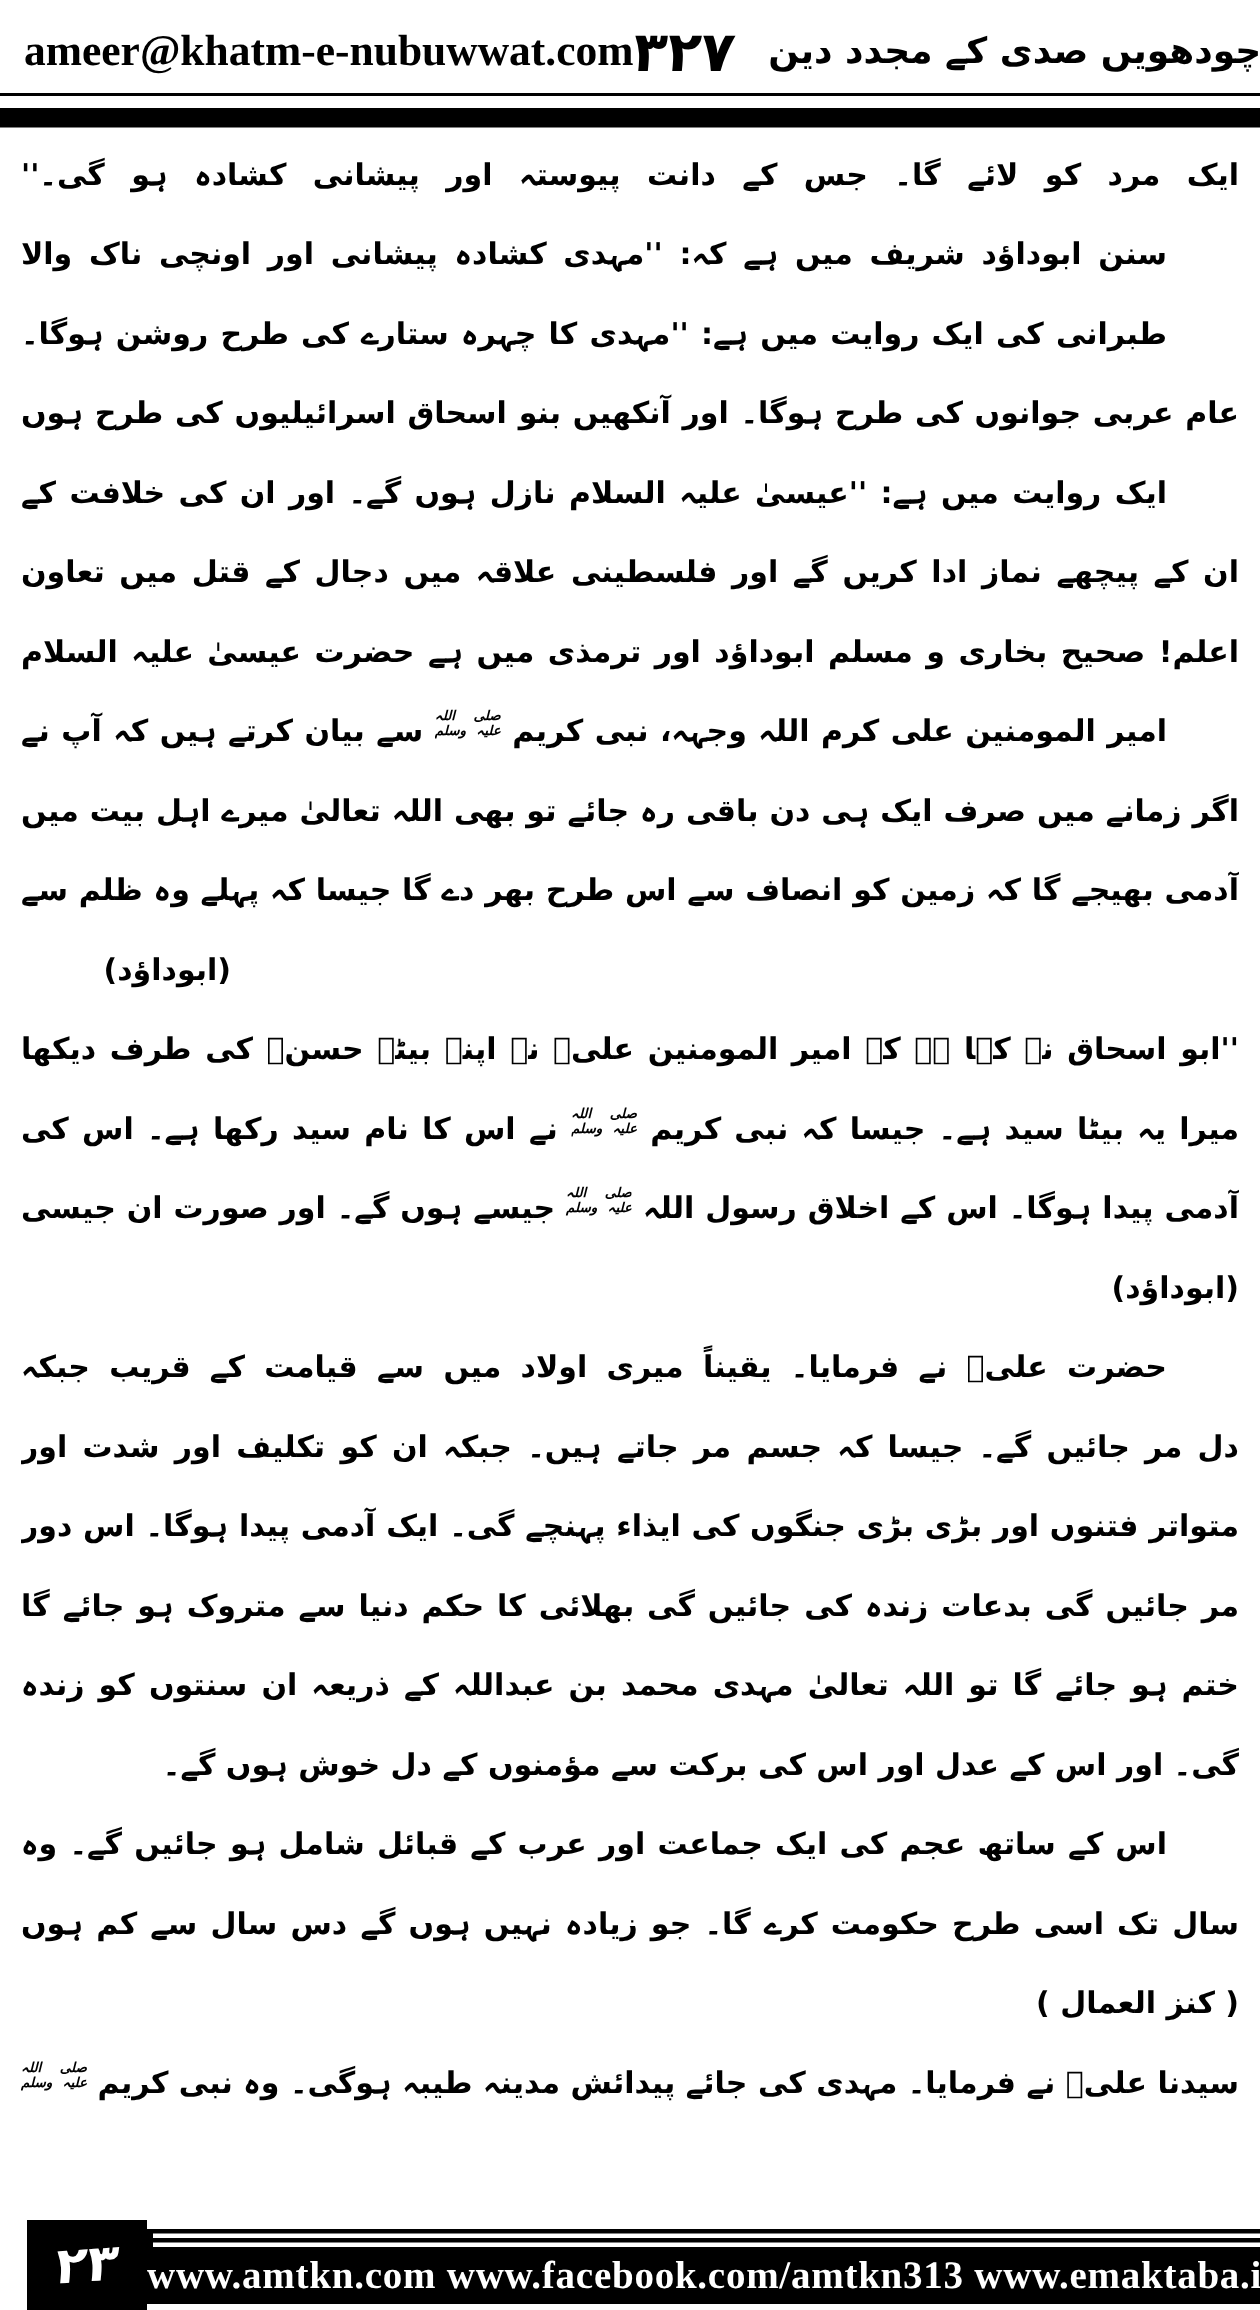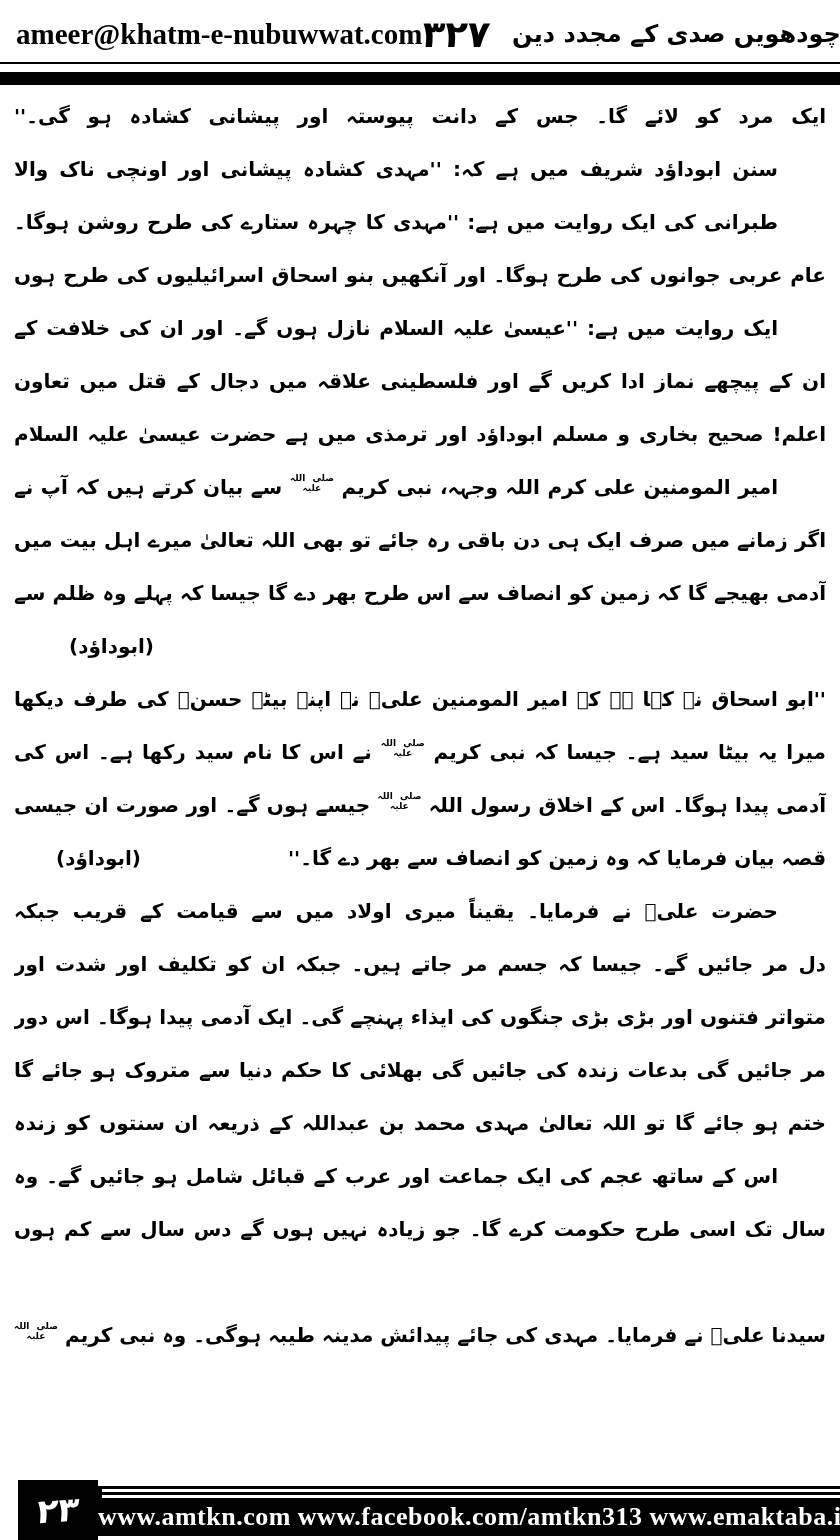--- a/index.html
+++ b/index.html
@@ -38,21 +38,21 @@
   .line.left    { text-align: left; padding-left: 55px; }
   .line.center  { text-align: center; }
   .line.indent  { padding-right: 48px; }
   .line.between { display: flex; justify-content: space-between; align-items: baseline; }
   .line.between .note { padding-left: 42px; }
 
   
   .saw {
     display: inline-block; vertical-align: middle; width: 44px;
     font-size: 9px; line-height: 10px; font-weight: bold;
-    text-align: center; transform: translateY(-6px); direction: rtl;
+    transform: translateY(-6px); direction: rtl; font-style: italic;
   }
   .saw div { height: 10px; overflow: hidden; }
 
   
   .footer {
     position: absolute; left: 0; bottom: 0; width: 840px; height: 60px;
     display: flex; align-items: flex-start; padding: 0 18px; direction: ltr;
   }
   .footer .page-badge {
     width: 80px; height: 60px; background: #000; color: #fff;
@@ -94,31 +94,32 @@
     <div class="line justify">ان کے پیچھے نماز ادا کریں گے اور فلسطینی علاقہ میں دجال کے قتل میں تعاون فرمائیں گے۔'' واللہ</div>
     <div class="line justify">اعلم! صحیح بخاری و مسلم ابوداؤد اور ترمذی میں ہے حضرت عیسیٰ علیہ السلام ہی دجال کو قتل کریں گے۔</div>
     <div class="line justify indent">امیر المومنین علی کرم اللہ وجہہ، نبی کریم <span class="saw"><div>صلی اللہ</div><div>علیہ وسلم</div></span> سے بیان کرتے ہیں کہ آپ نے فرمایا:</div>
     <div class="line justify">اگر زمانے میں صرف ایک ہی دن باقی رہ جائے تو بھی اللہ تعالیٰ میرے اہل بیت میں سے ایک</div>
     <div class="line justify">آدمی بھیجے گا کہ زمین کو انصاف سے اس طرح بھر دے گا جیسا کہ پہلے وہ ظلم سے بھری ہوگی۔</div>
     <div class="line left">(ابوداؤد)</div>
     <div class="line justify">''ابو اسحاق نے کہا ہے کہ امیر المومنین علیؓ نے اپنے بیٹے حسنؓ کی طرف دیکھا اور فرمایا</div>
     <div class="line justify">میرا یہ بیٹا سید ہے۔ جیسا کہ نبی کریم <span class="saw"><div>صلی اللہ</div><div>علیہ وسلم</div></span> نے اس کا نام سید رکھا ہے۔ اس کی نسل سے ایک ایسا</div>
     <div class="line justify">آدمی پیدا ہوگا۔ اس کے اخلاق رسول اللہ <span class="saw"><div>صلی اللہ</div><div>علیہ وسلم</div></span> جیسے ہوں گے۔ اور صورت ان جیسی نہ ہوگی۔ پھر</div>
     <div class="line between">
-      <span>قصہ بیان فرمایا کہ وہ زمین کو انصاف سے بھر دے گا۔''</span>
       <span class="note">(ابوداؤد)</span>
     </div>
     <div class="line justify indent">حضرت علیؓ نے فرمایا۔ یقیناً میری اولاد میں سے قیامت کے قریب جبکہ مؤمنوں کے</div>
     <div class="line justify">دل مر جائیں گے۔ جیسا کہ جسم مر جاتے ہیں۔ جبکہ ان کو تکلیف اور شدت اور بھوک اور قتل اور</div>
     <div class="line justify">متواتر فتنوں اور بڑی بڑی جنگوں کی ایذاء پہنچے گی۔ ایک آدمی پیدا ہوگا۔ اس دور میں سنتیں</div>
     <div class="line justify">مر جائیں گی بدعات زندہ کی جائیں گی بھلائی کا حکم دنیا سے متروک ہو جائے گا اور برائی سے روکنا</div>
     <div class="line justify">ختم ہو جائے گا تو اللہ تعالیٰ مہدی محمد بن عبداللہ کے ذریعہ ان سنتوں کو زندہ کرے گا جو مر چکی ہوں</div>
+    <div class="line right">گی۔ اور اس کے عدل اور اس کی برکت سے مؤمنوں کے دل خوش ہوں گے۔</div>
     <div class="line justify indent">اس کے ساتھ عجم کی ایک جماعت اور عرب کے قبائل شامل ہو جائیں گے۔ وہ کچھ</div>
     <div class="line justify">سال تک اسی طرح حکومت کرے گا۔ جو زیادہ نہیں ہوں گے دس سال سے کم ہوں گے پھر وہ فوت</div>
     <div class="line between">
+      <span class="note">( کنز العمال )</span>
     </div>
     <div class="line justify">سیدنا علیؓ نے فرمایا۔ مہدی کی جائے پیدائش مدینہ طیبہ ہوگی۔ وہ نبی کریم <span class="saw"><div>صلی اللہ</div><div>علیہ وسلم</div></span> کے</div>
   </div>
 
 <div class="footer">
   <div class="page-badge">
     <span>۲۳</span>
   </div>
   <div class="links-bar">
     <div class="stripe"></div>

